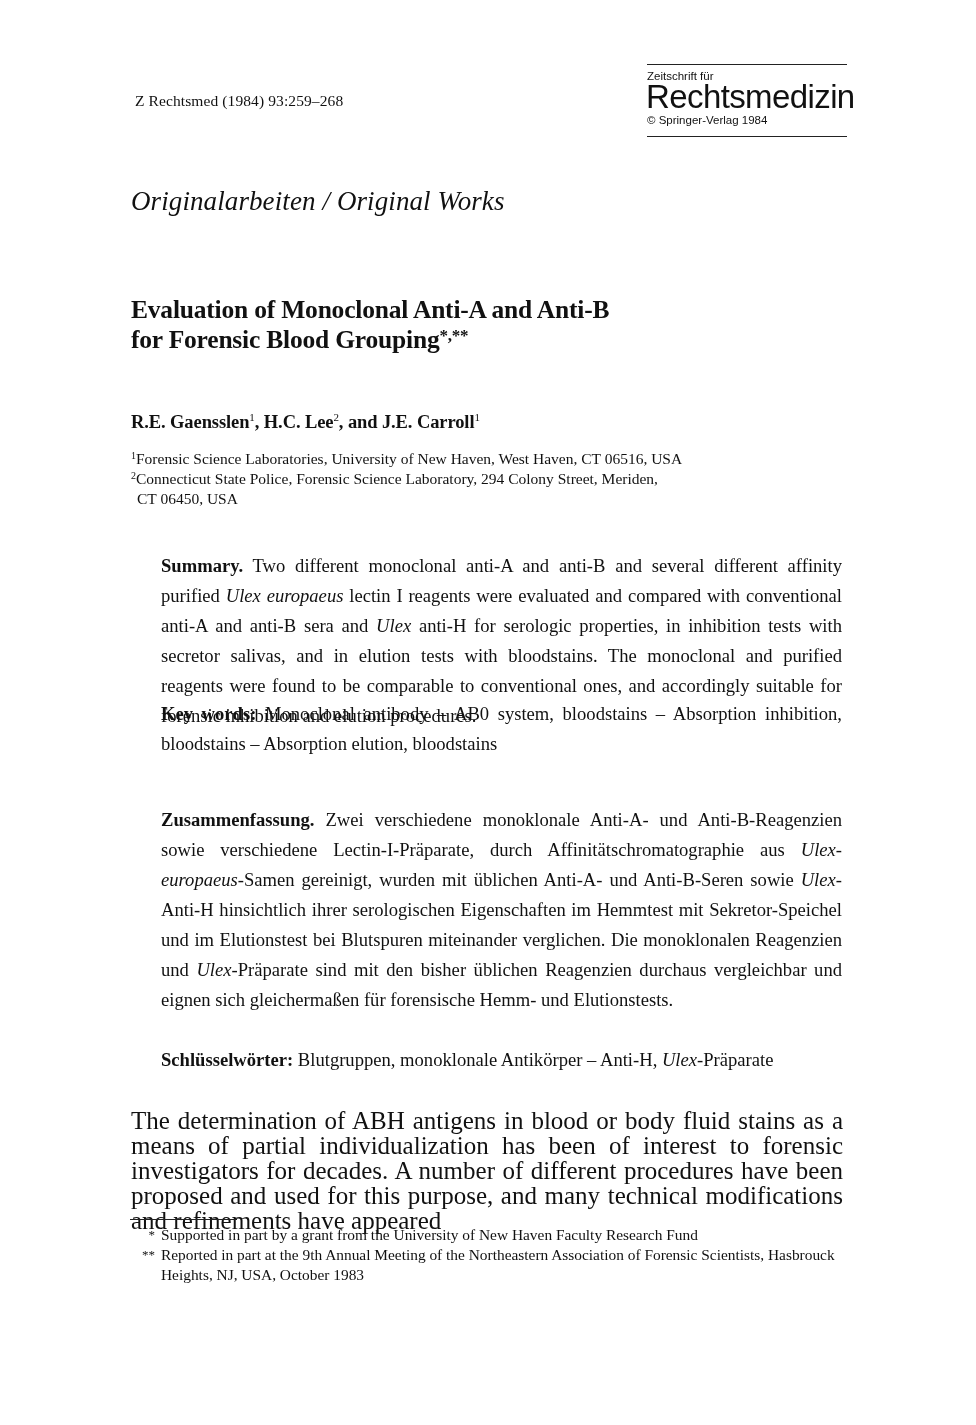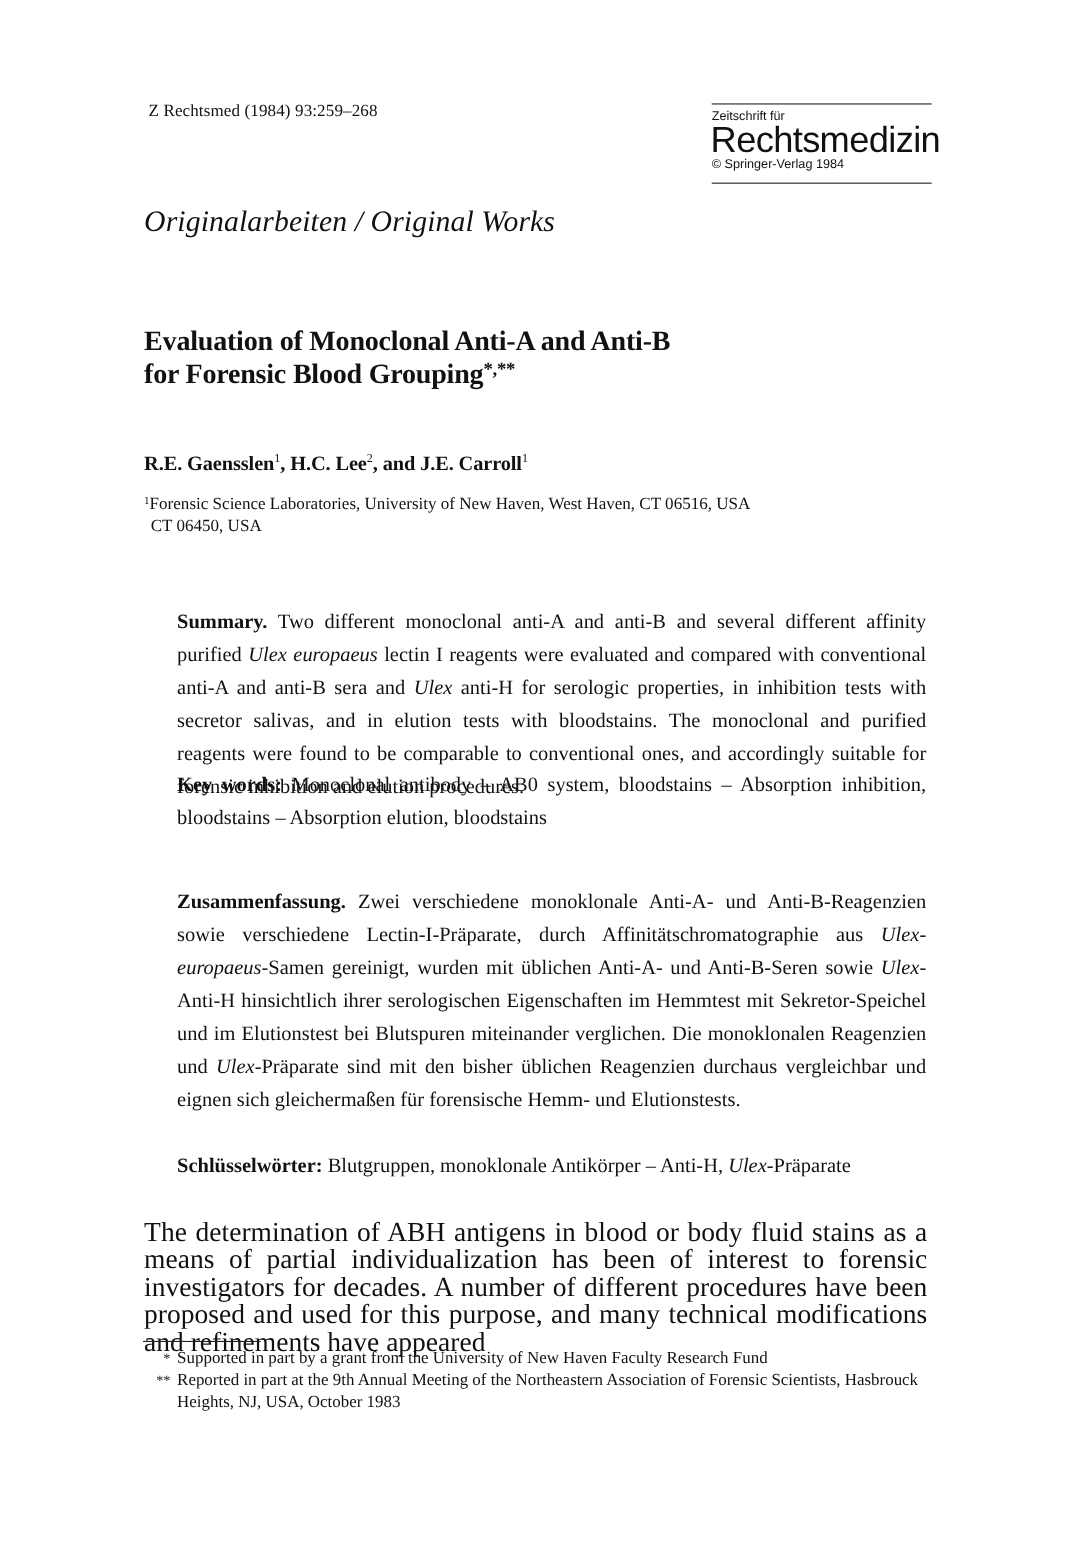--- a/index.html
+++ b/index.html
@@ -2,21 +2,21 @@
 <html><head>
 <meta charset="utf-8">
 <style>
   html, body { margin: 0; padding: 0; background: #ffffff; }
   body {
     width: 976px; height: 1425px; position: relative; overflow: hidden;
     font-family: "Liberation Serif", "DejaVu Serif", serif; color: #111;
   }
   .abs { position: absolute; }
   .citation { left: 135px; top: 92px; font-size: 15.5px; letter-spacing: 0.1px; }
-  .journal-box { left: 647px; top: 64px; width: 200px; margin-top: 30px; }
+  .journal-box { left: 647px; top: 64px; width: 200px; }
   .journal-box .rule { height: 1px; background: #222; }
   .journal-box .rule.top { margin-bottom: 4px; }
   .journal-box .rule.bottom { margin-top: 8px; }
   .journal-box .sub { font-family: "Liberation Sans", "DejaVu Sans", sans-serif; font-size: 11.5px; line-height: 14px; }
   .journal-box .name { font-family: "Liberation Sans", "DejaVu Sans", sans-serif; font-size: 33px; line-height: 28px; letter-spacing: -0.6px; margin-left: -1px; }
   .journal-box .copy { font-family: "Liberation Sans", "DejaVu Sans", sans-serif; font-size: 11.5px; line-height: 16px; margin-top: 1px; }
 
   .section-head { left: 131px; top: 186px; font-size: 27px; font-style: italic; letter-spacing: 0.1px; }
   .title { left: 131px; top: 259px; font-size: 25.5px; font-weight: bold; line-height: 30px; letter-spacing: -0.2px; margin-top: 36px; }
   .title i { font-weight: bold; }
@@ -64,20 +64,21 @@
   <div>Evaluation of Monoclonal Anti-A and Anti-B</div>
   <div><span>for Forensic Blood Grouping</span><sup>*,**</sup></div>
 </div>
 
 <div class="abs authors">
   <span>R.E. Gaensslen</span><sup>1</sup><span>, </span><span>H.C. Lee</span><sup>2</sup><span>, and </span><span>J.E. Carroll</span><sup>1</sup>
 </div>
 
 <div class="abs affils">
   <div><sup>1</sup><span>Forensic Science Laboratories, University of New Haven, West Haven, CT 06516, USA</span></div>
+  <div><sup>2</sup><span>Connecticut State Police, Forensic Science Laboratory, 294 Colony Street, Meriden,</span></div>
   <div class="cont">CT 06450, USA</div>
 </div>
 
 <div class="abs abstract-block summary"><b>Summary.</b><span> Two different monoclonal anti-A and anti-B and several different affinity purified </span><i>Ulex europaeus</i><span> lectin I reagents were evaluated and compared with conventional anti-A and anti-B sera and </span><i>Ulex</i><span> anti-H for serologic properties, in inhibition tests with secretor salivas, and in elution tests with bloodstains. The monoclonal and purified reagents were found to be comparable to conventional ones, and accordingly suitable for forensic inhibition and elution procedures.</span></div>
 
 <div class="abs abstract-block keywords"><b>Key words:</b><span> Monoclonal antibody – AB0 system, bloodstains – Absorption inhibition, bloodstains – Absorption elution, bloodstains</span></div>
 
 <div class="abs abstract-block zusammen"><b>Zusammenfassung.</b><span> Zwei verschiedene monoklonale Anti-A- und Anti-B-Reagenzien sowie verschiedene Lectin-I-Präparate, durch Affinitätschromatographie aus </span><i>Ulex-europaeus</i><span>-Samen gereinigt, wurden mit üblichen Anti-A- und Anti-B-Seren sowie </span><i>Ulex</i><span>-Anti-H hinsichtlich ihrer serologischen Eigenschaften im Hemmtest mit Sekretor-Speichel und im Elutionstest bei Blutspuren miteinander verglichen. Die monoklonalen Reagenzien und </span><i>Ulex</i><span>-Präparate sind mit den bisher üblichen Reagenzien durchaus vergleichbar und eignen sich gleichermaßen für forensische Hemm- und Elutionstests.</span></div>
 
 <div class="abs abstract-block schluessel"><b>Schlüsselwörter:</b><span> Blutgruppen, monoklonale Antikörper – Anti-H, </span><i>Ulex</i><span>-Präparate</span></div>

